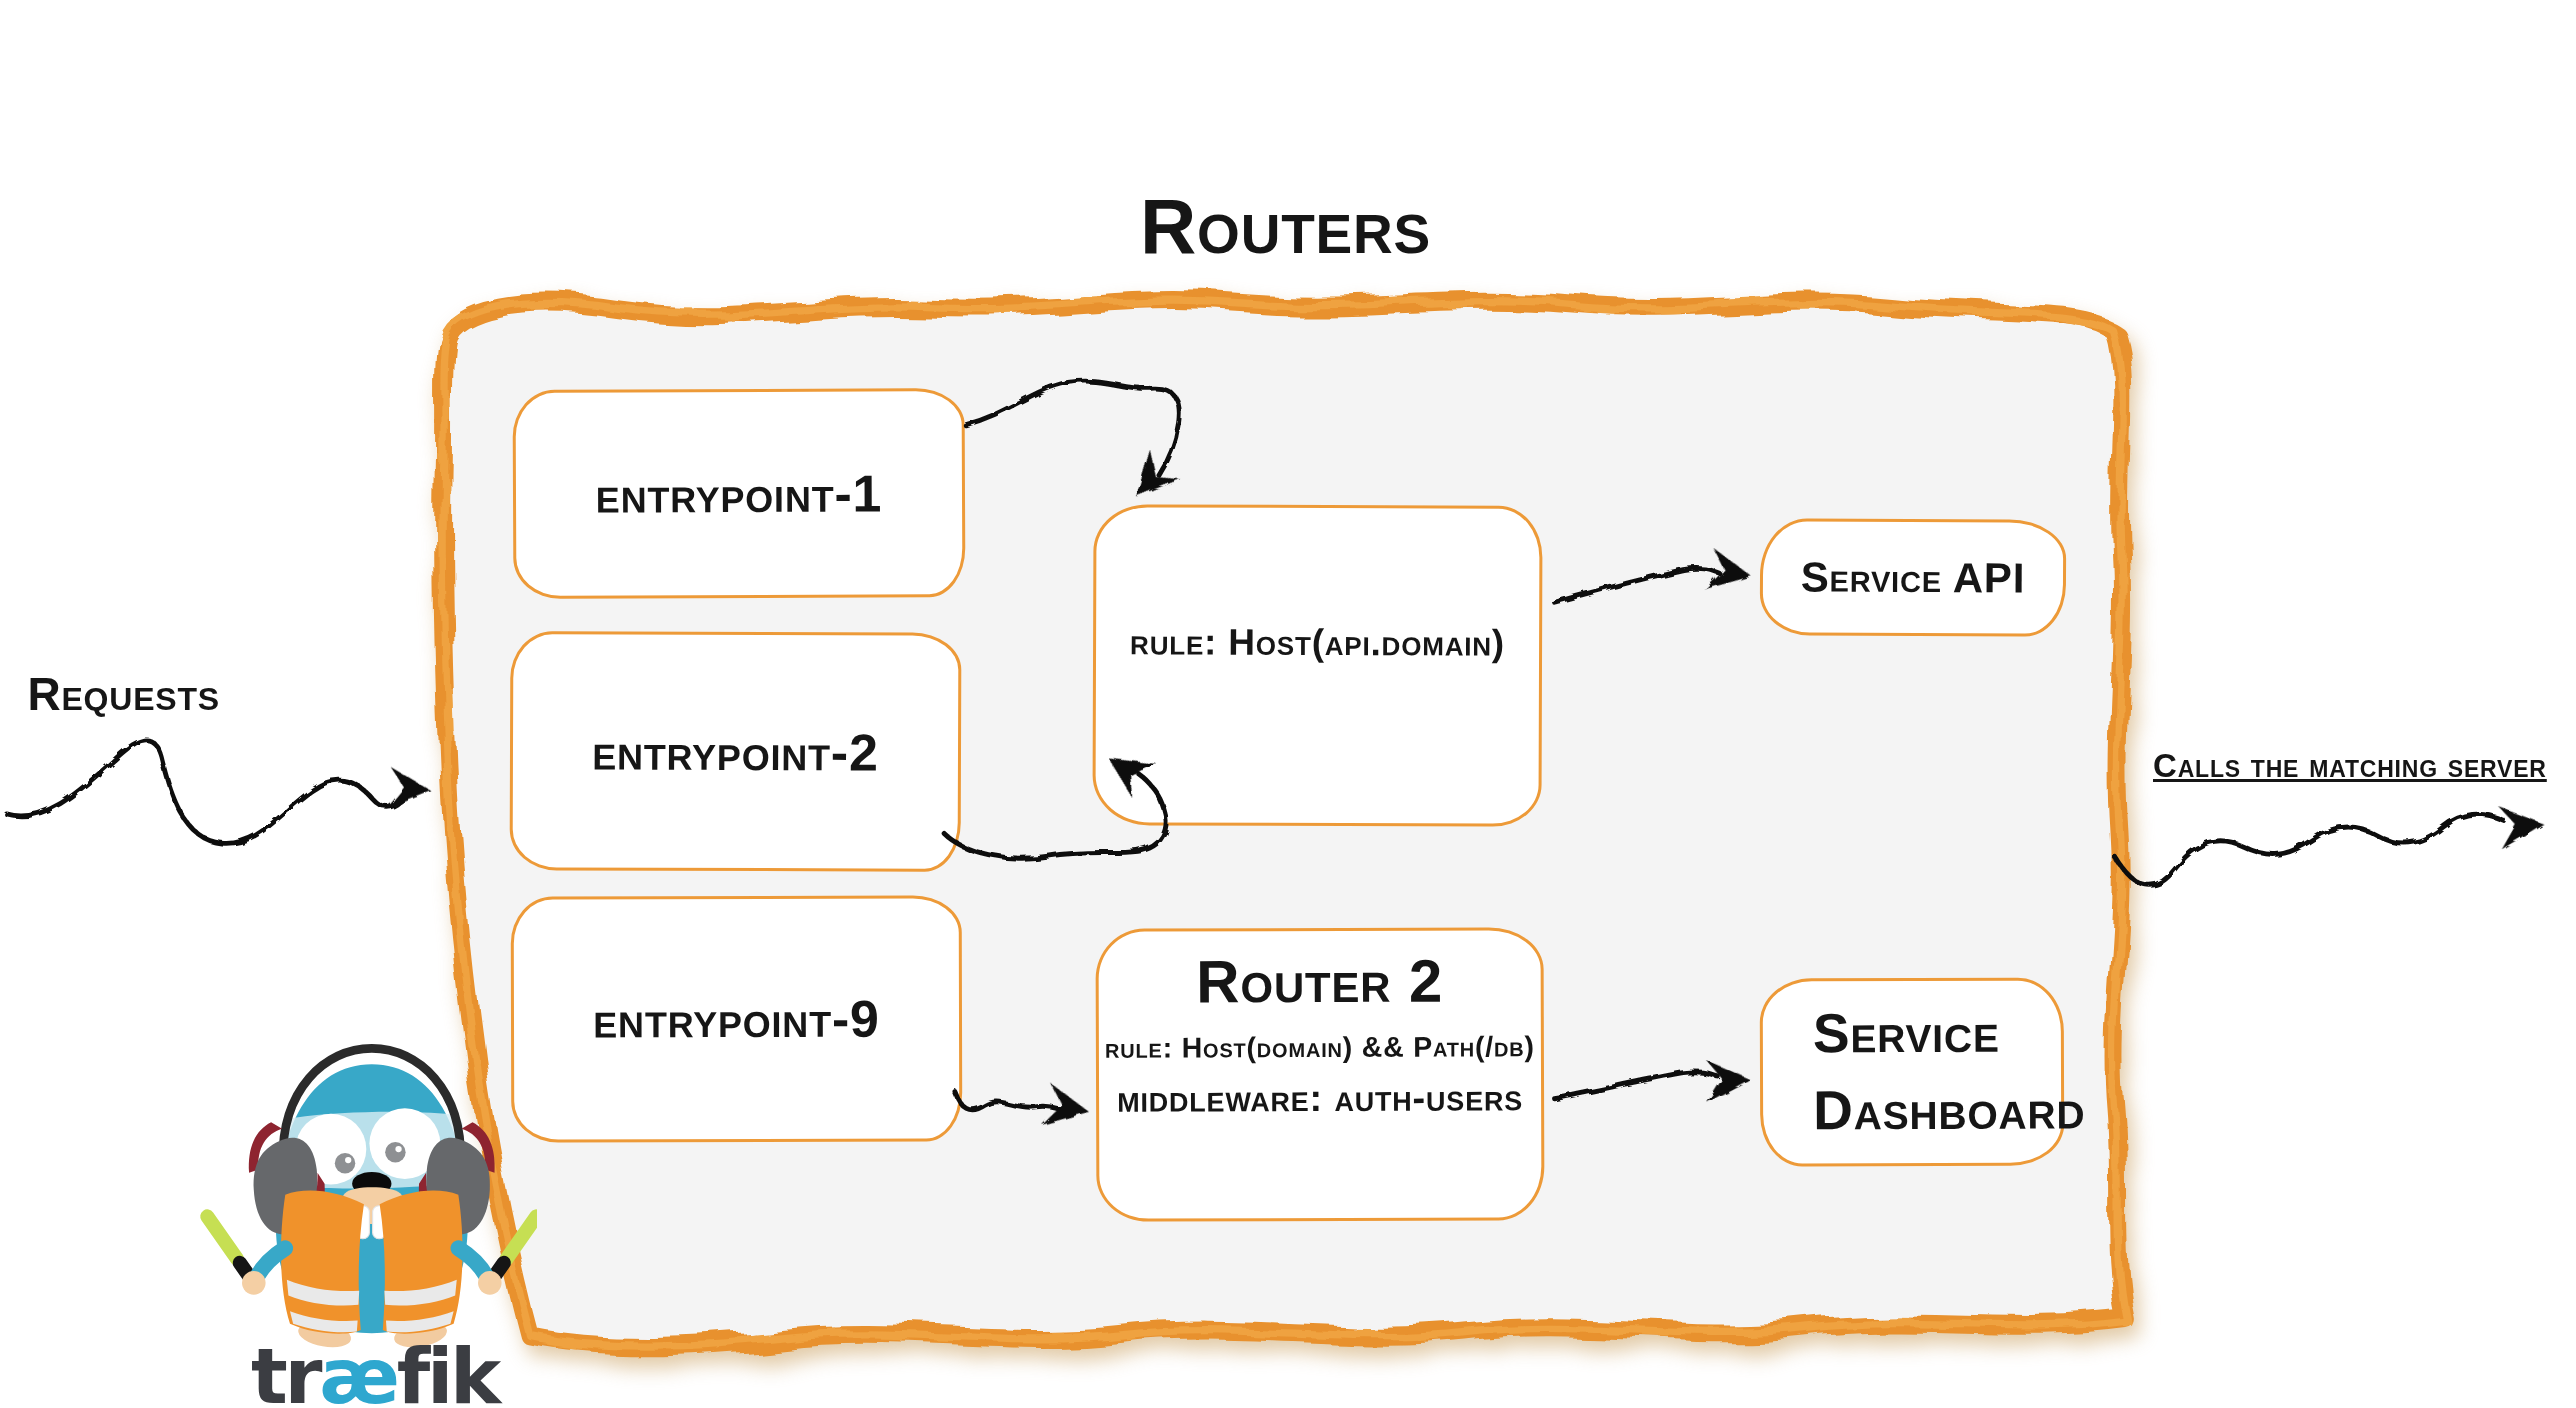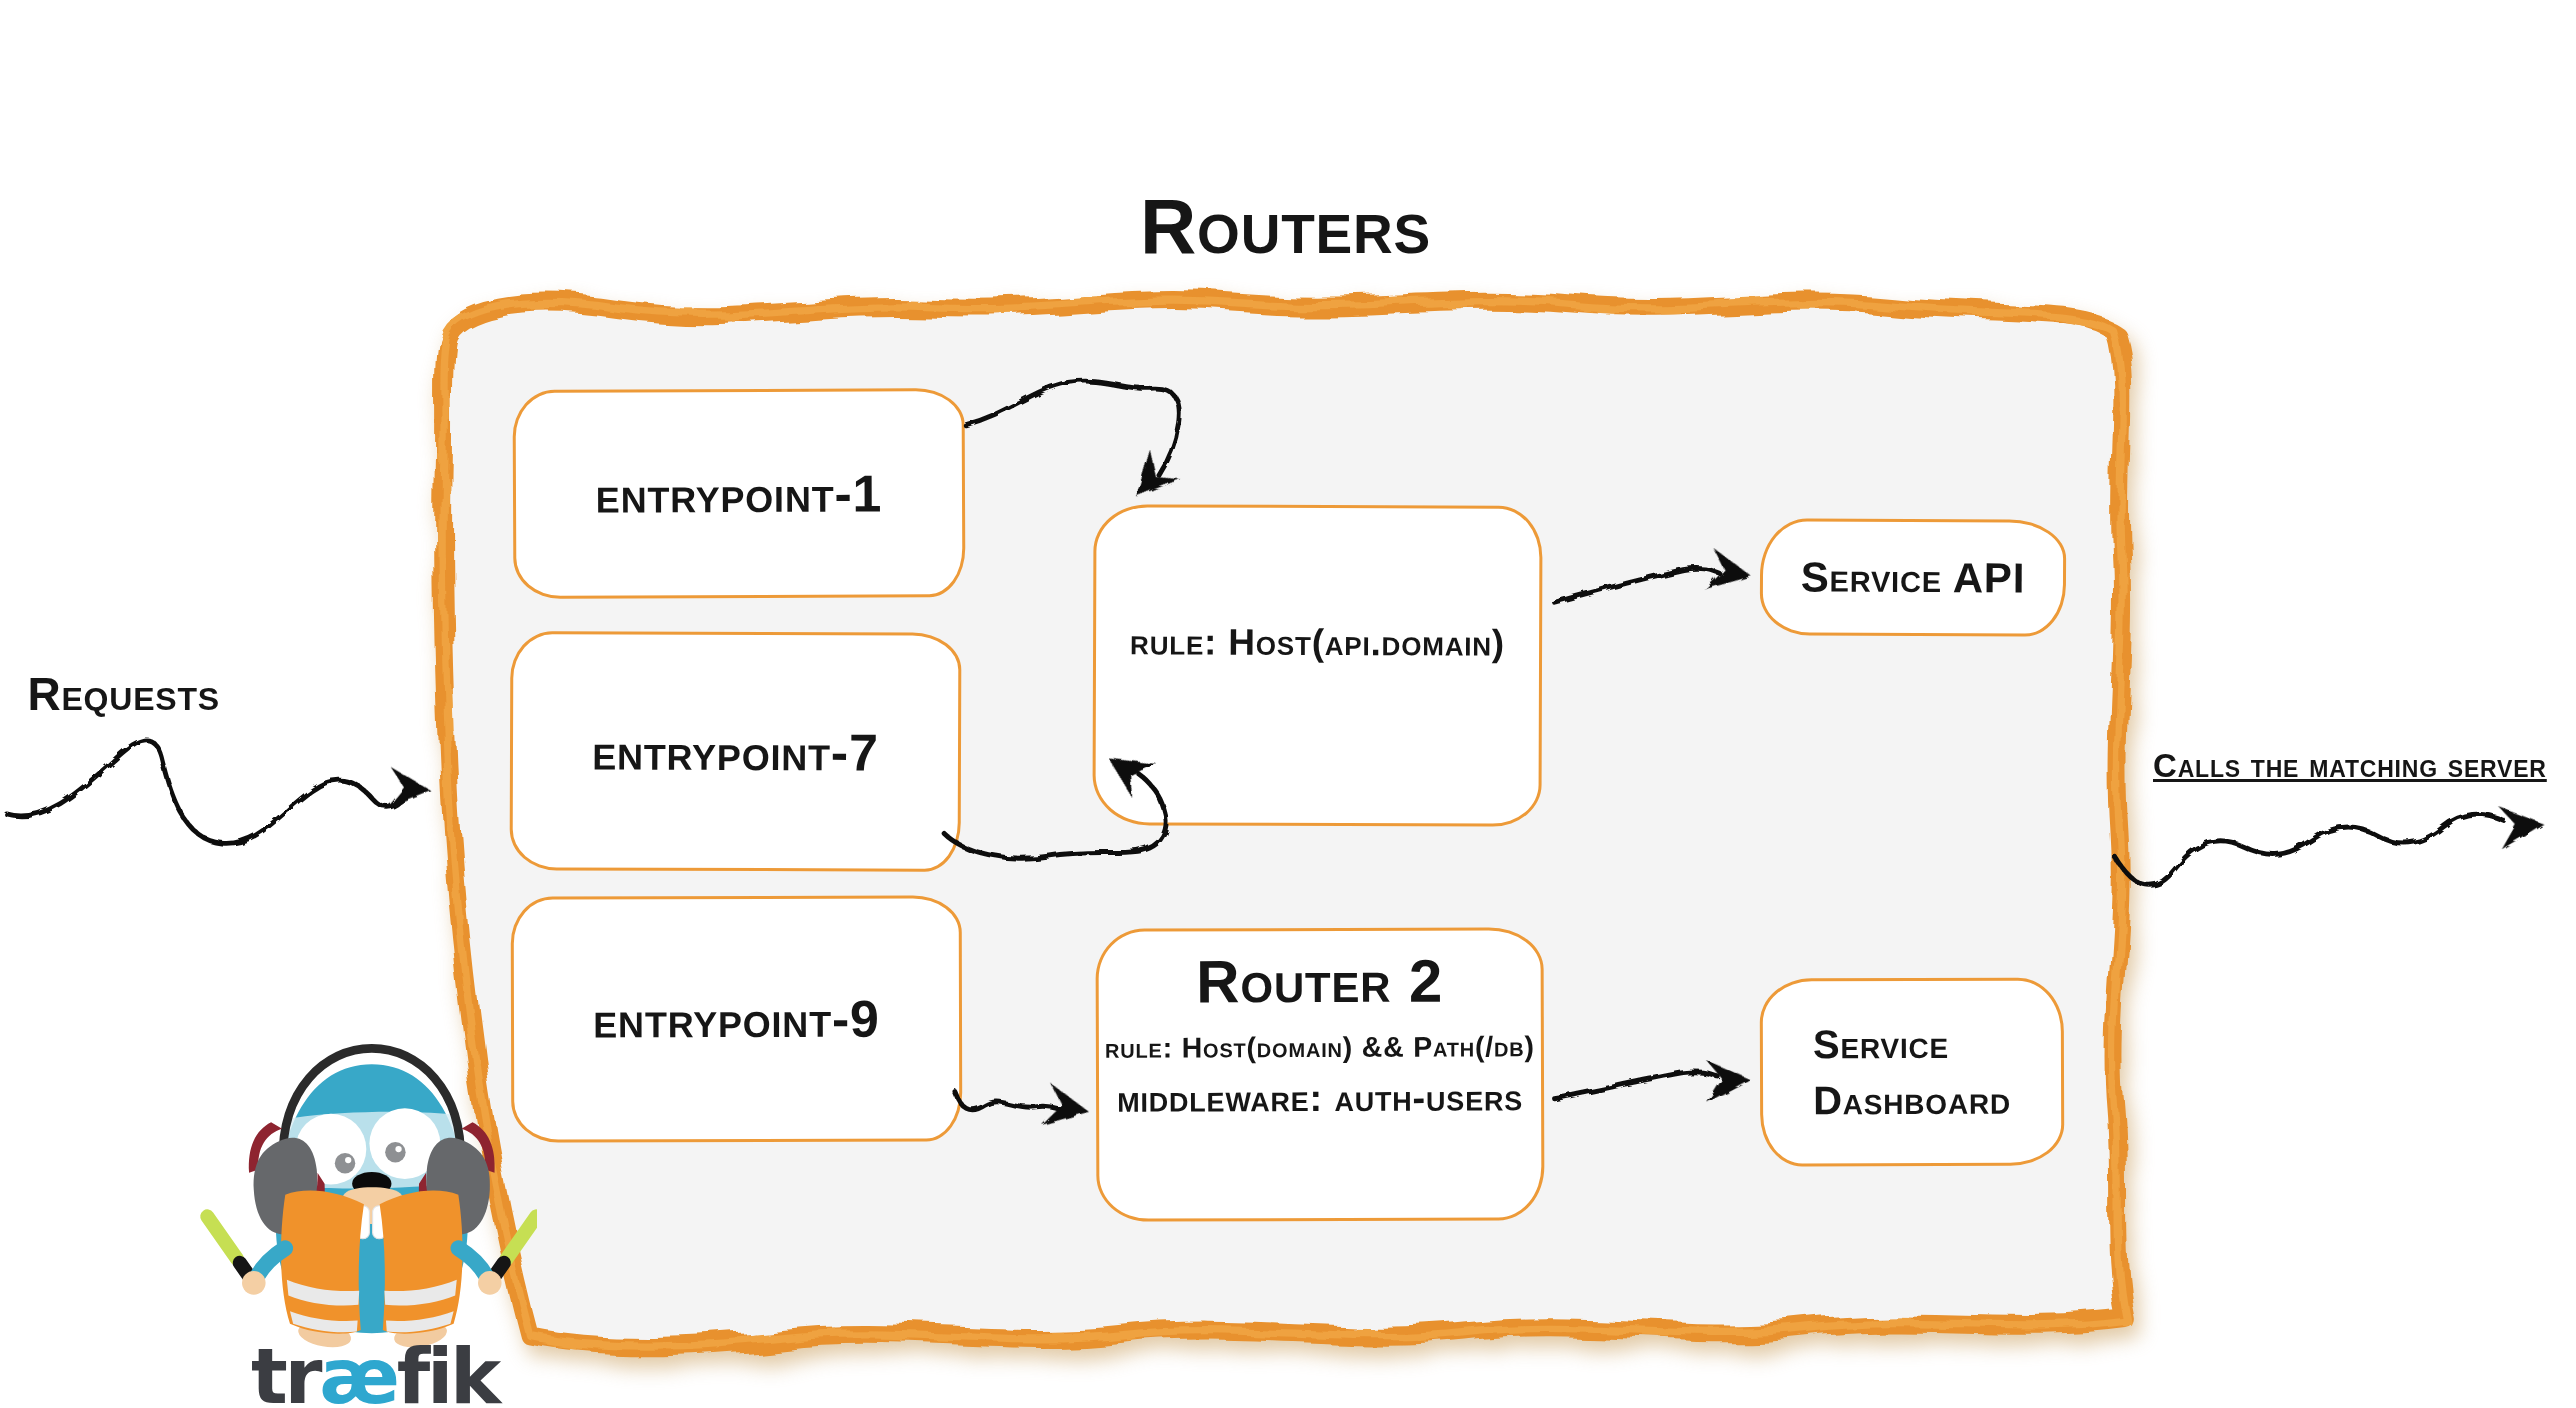--- a/index.html
+++ b/index.html
@@ -32,21 +32,21 @@
   #router-1{left:1093px;top:505px;width:449px;height:321px;border-radius:54px 44px 49px 57px / 47px 52px 42px 50px;flex-direction:column;justify-content:flex-start;padding-top:39px;transform:rotate(0.2deg);}
   #router-2{left:1096px;top:928px;width:448px;height:293px;border-radius:49px 55px 46px 52px / 50px 42px 54px 46px;flex-direction:column;justify-content:flex-start;padding-top:18px;transform:rotate(-0.2deg);}
   .router-title{font-size:60px;line-height:1.1;}
   #router-1 .router-rule{font-size:37px;margin-top:75px;}
   #router-2 .router-rule{font-size:28.5px;margin-top:16.3px;}
   #router-2 .router-mw{font-size:38px;margin-top:13px;}
   #service-api{left:1760px;top:519px;width:306px;height:117px;border-radius:47px 57px 41px 50px / 57px 39px 52px 42px;transform:rotate(0.3deg);}
   #service-api .hand{font-size:42px;}
   #service-dashboard{left:1760px;top:978px;width:304px;height:188px;border-radius:52px 46px 54px 42px / 44px 54px 41px 52px;
     flex-direction:column;align-items:flex-start;justify-content:center;padding-left:50px;transform:rotate(-0.2deg);}
-  #service-dashboard .hand{font-size:40px;line-height:1.4;}
+  #service-dashboard .hand{font-size:55px;line-height:1.4;}
   #diagram-title{position:absolute;left:1139px;top:181px;width:293px;text-align:center;font-size:78px;z-index:4;}
   #requests-label{position:absolute;left:11.4px;top:667px;font-size:46px;z-index:4;margin-left:16px;}
   #calls-label{position:absolute;left:2153px;top:747px;font-size:33px;white-space:nowrap;z-index:4;text-decoration:underline;}
   #gopher-svg{position:absolute;left:183px;top:1015px;width:354px;height:339px;z-index:5;}
   #wordmark{
     position:absolute;left:220px;top:1332px;width:309px;text-align:center;z-index:5;
     font-family:"DejaVu Sans", sans-serif;font-weight:bold;font-size:77px;letter-spacing:-3.3px;color:#3B3D42;
   }
   #wordmark .ae{color:#2EA7CF;font-weight:bold;}
 </style>
@@ -91,21 +91,21 @@
 </svg>
 
 <div id="diagram-title" class="hand">Routers</div>
 <div id="requests-label" class="hand">Requests</div>
 <div id="calls-label" class="hand">Calls the matching server</div>
 
 <div class="node entry" id="entrypoint-1">
   <span class="hand">entrypoint-1</span>
 </div>
 <div class="node entry" id="entrypoint-2">
-  <span class="hand">entrypoint-7</span>
+  <span class="hand">entrypoint-2</span>
 </div>
 <div class="node entry" id="entrypoint-3">
   <span class="hand">entrypoint-9</span>
 </div>
 
 <div class="node" id="router-1">
   <span class="hand router-rule">rule: Host(api.domain)</span>
 </div>
 <div class="node" id="router-2">
   <span class="hand router-title">Router 2</span>

